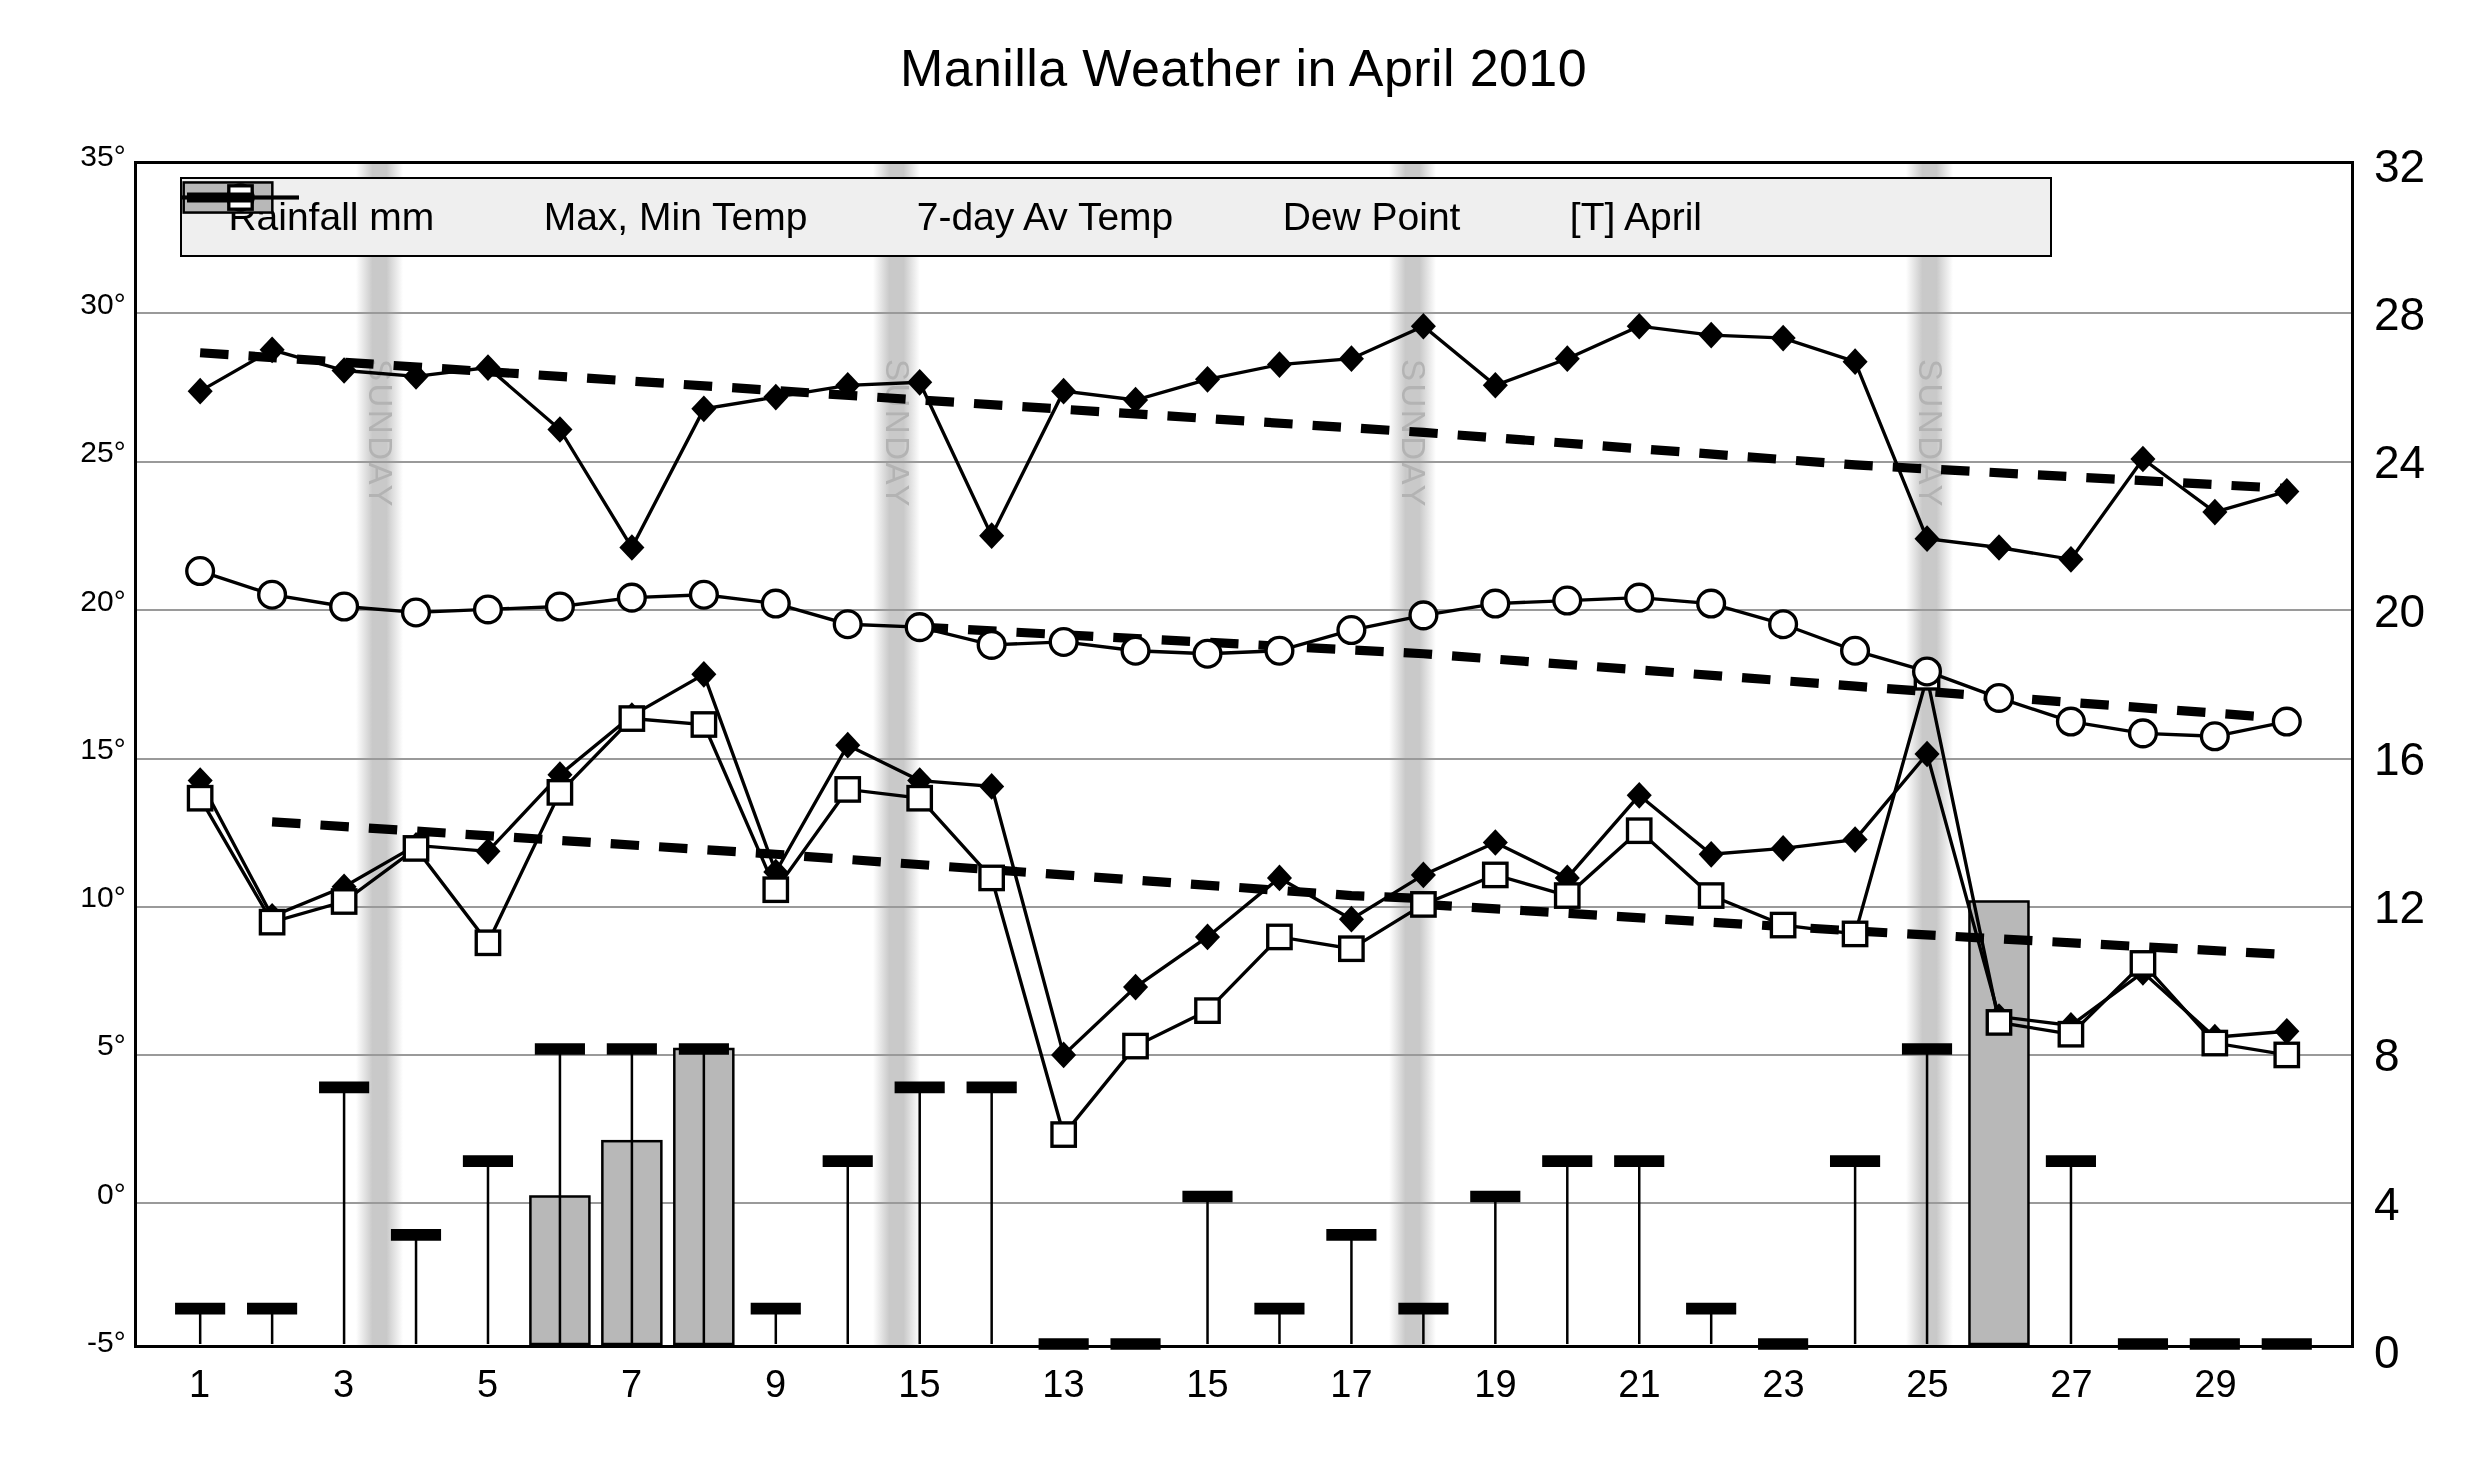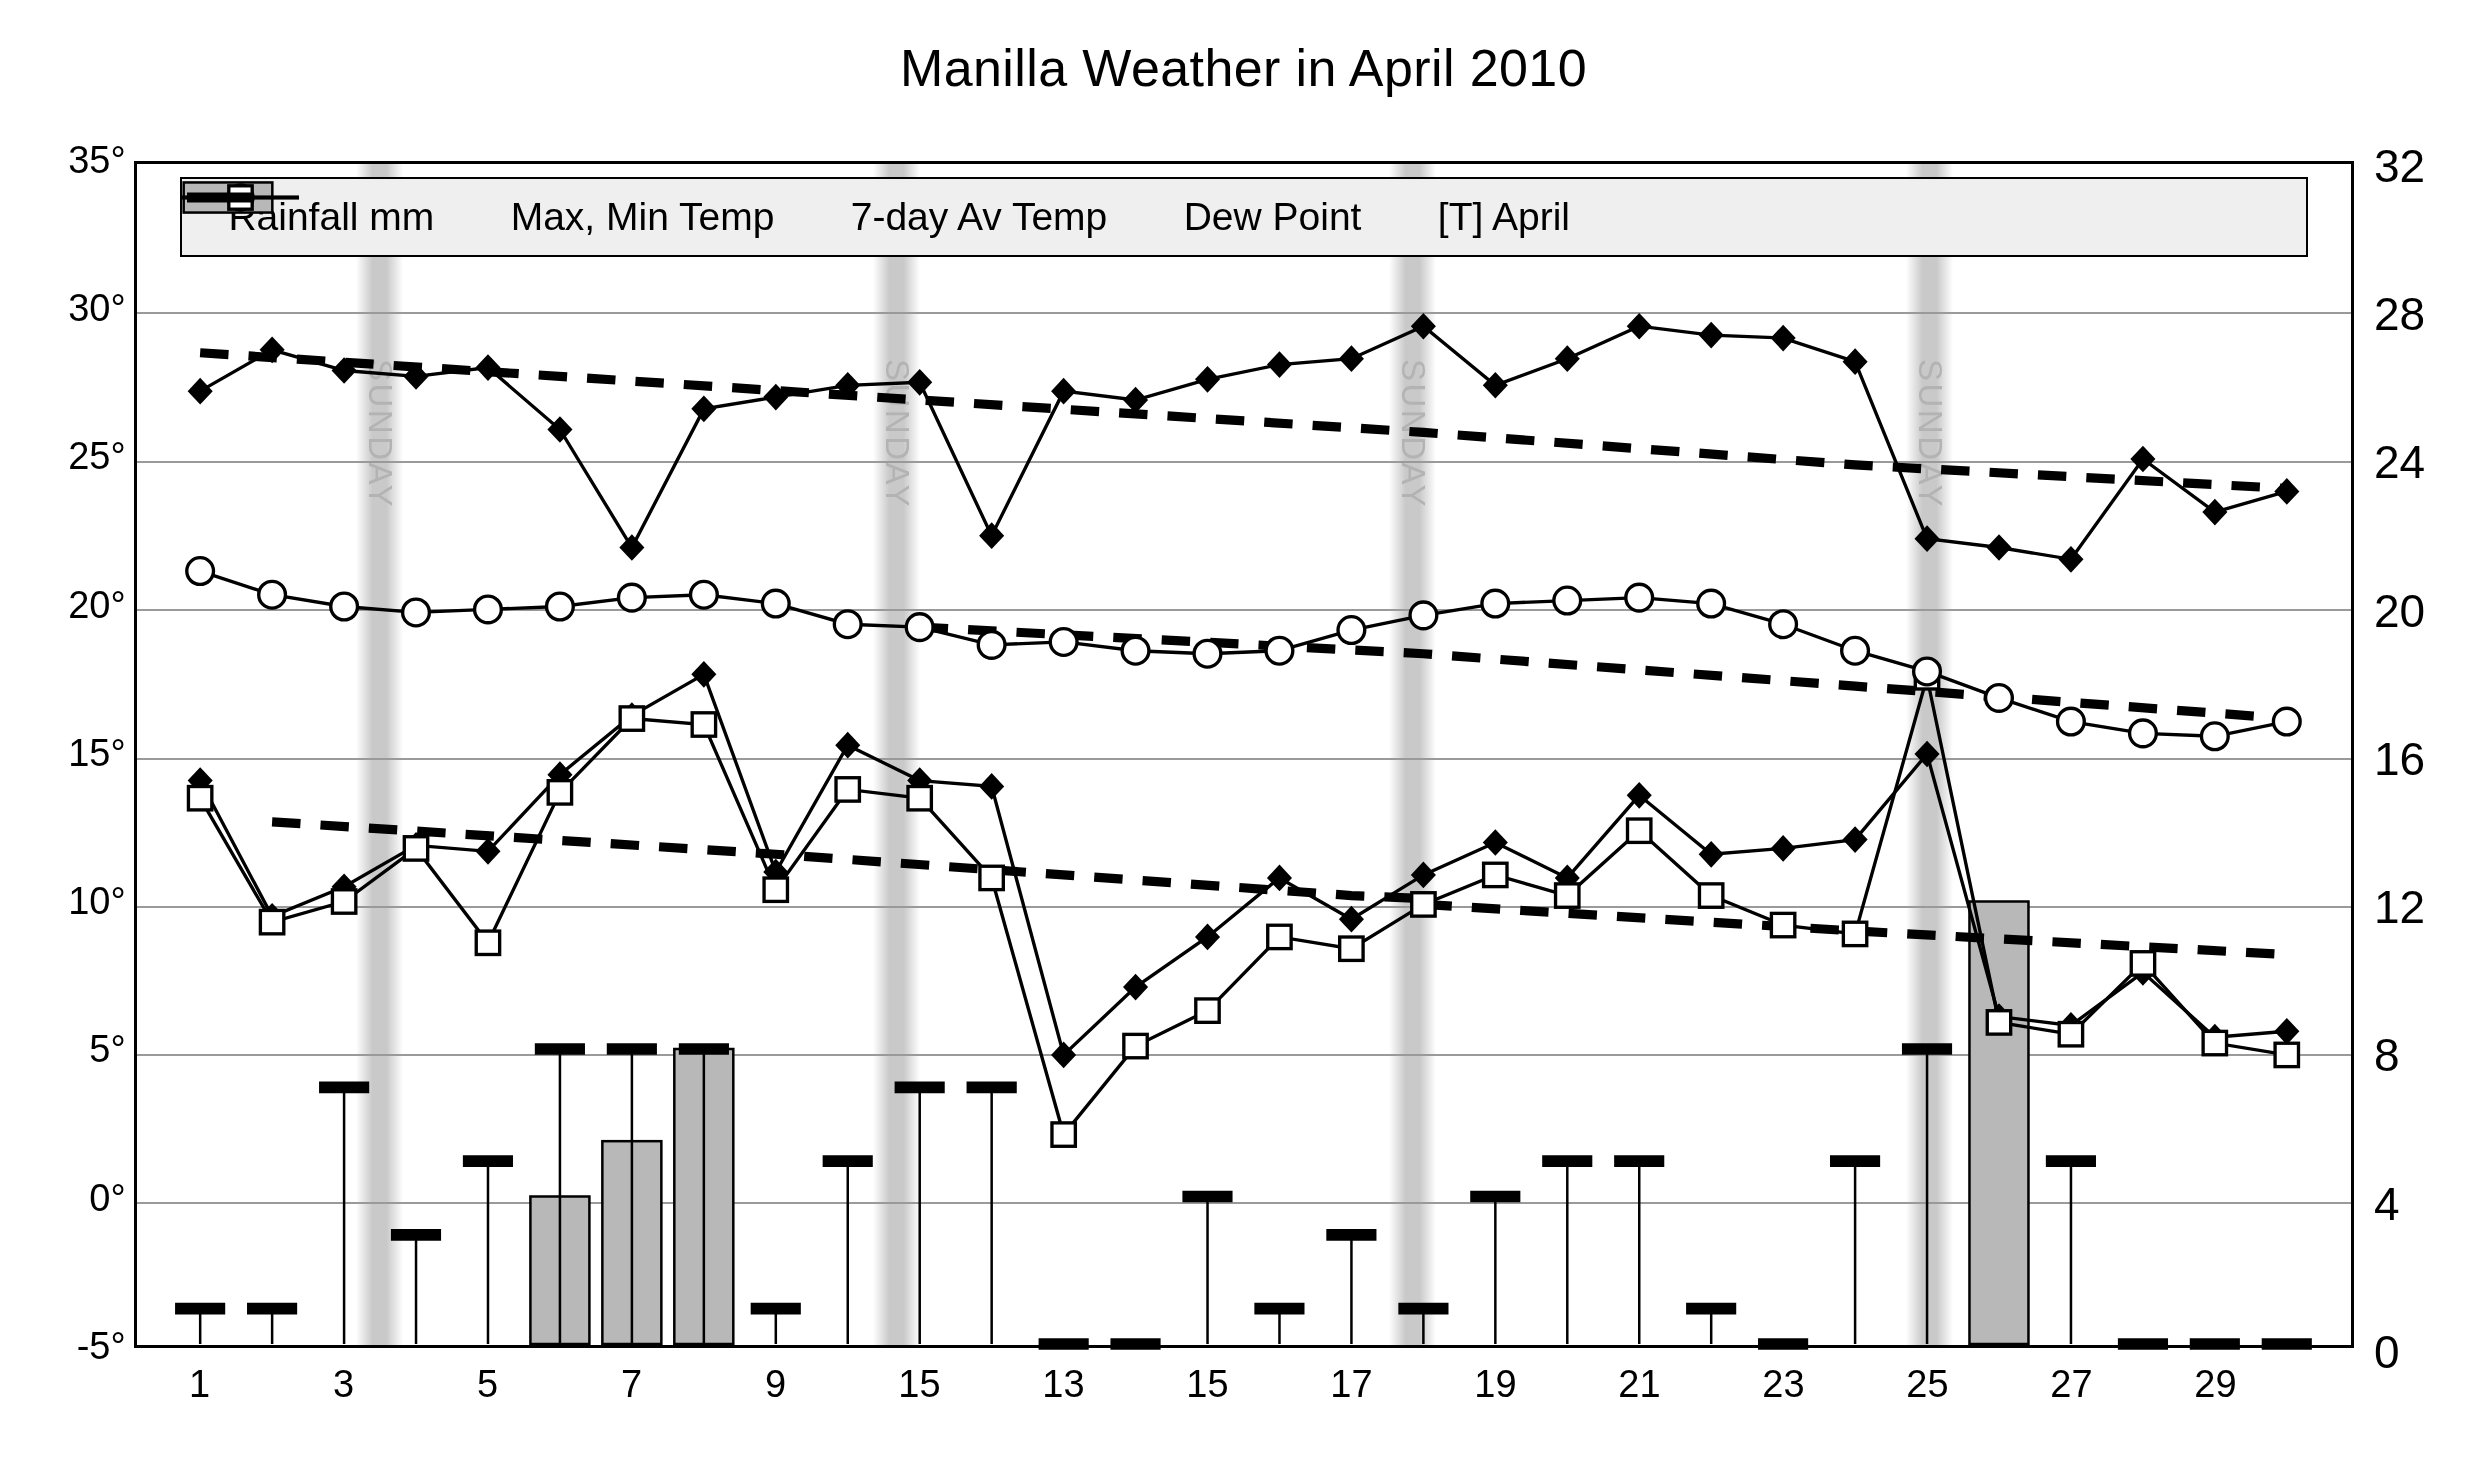--- a/index.html
+++ b/index.html
@@ -17,27 +17,27 @@
   .gridline{position:absolute;left:0;width:100%;height:1.7px;background:#9a9a9a;}
   .sunday{
     position:absolute;top:0;height:100%;width:47px;
     background:linear-gradient(to right,#ffffff 0%,#c9c9c9 35%,#c9c9c9 65%,#ffffff 100%);
   }
   .sunday span{
     position:absolute;left:50%;top:251px;transform:translateX(-50%) rotate(90deg);
     transform-origin:center;color:#b3b3b3;font-size:33px;letter-spacing:2.5px;
     white-space:nowrap;font-weight:400;
   }
-  .ylabel-left{position:absolute;width:109px;text-align:right;font-size:38px;}
+  .ylabel-left{position:absolute;width:109px;text-align:right;font-size:30px;}
   .ylabel-right{position:absolute;width:92px;text-align:left;font-size:46px;}
   .xlabel{position:absolute;font-size:38px;text-align:center;width:67px;}
   #legend{
-    position:absolute;left:180px;top:177px;width:2128px;height:80px;
+    position:absolute;left:180px;top:177px;width:1872px;height:80px;
     border:2.5px solid #000;background:#efefef;box-sizing:border-box;
-    display:flex;align-items:center;
+    display:flex;align-items:center;gap:33px;
   }
   .legitem{display:flex;align-items:center;font-size:39px;white-space:nowrap;}
   .legitem .lbl{margin-left:13.4px;}
   svg{position:absolute;left:0;top:0;overflow:visible;}
 </style>
 </head>
 <body>
 
 <div id="root">
 

